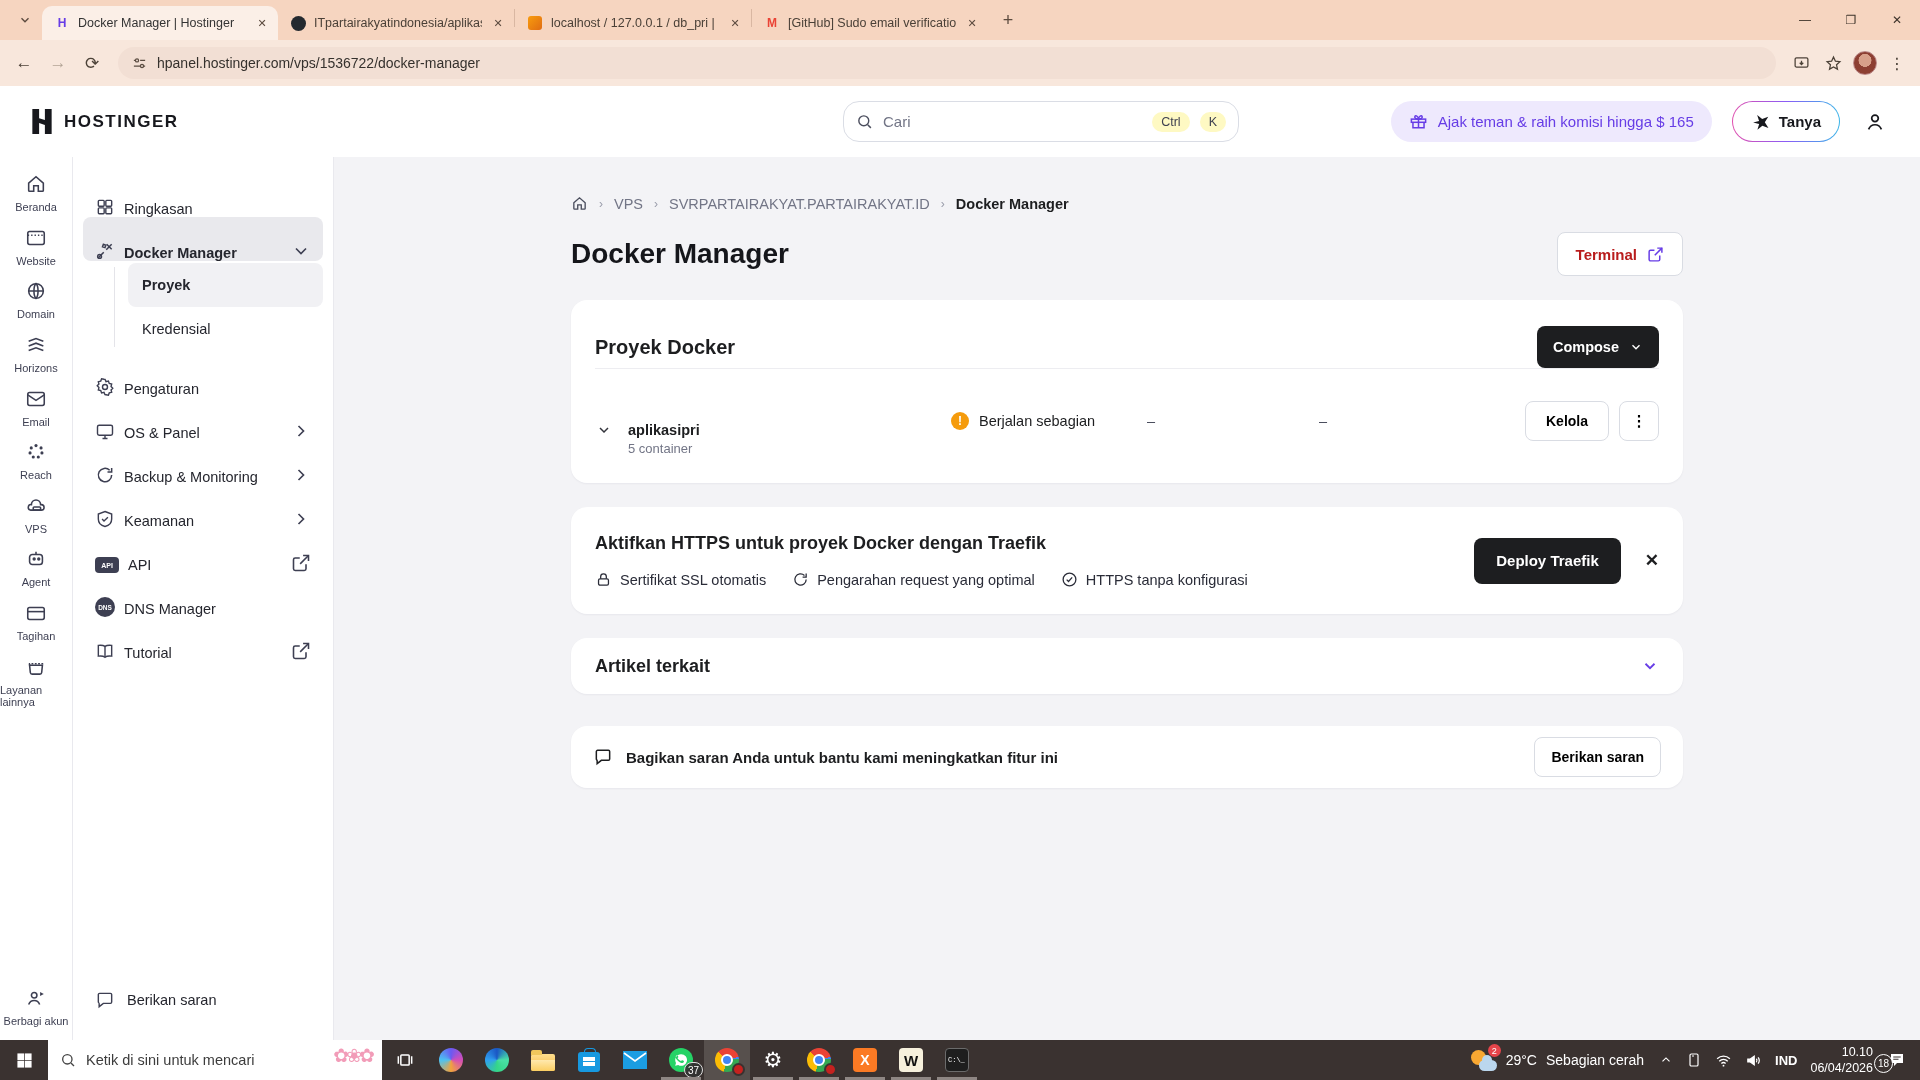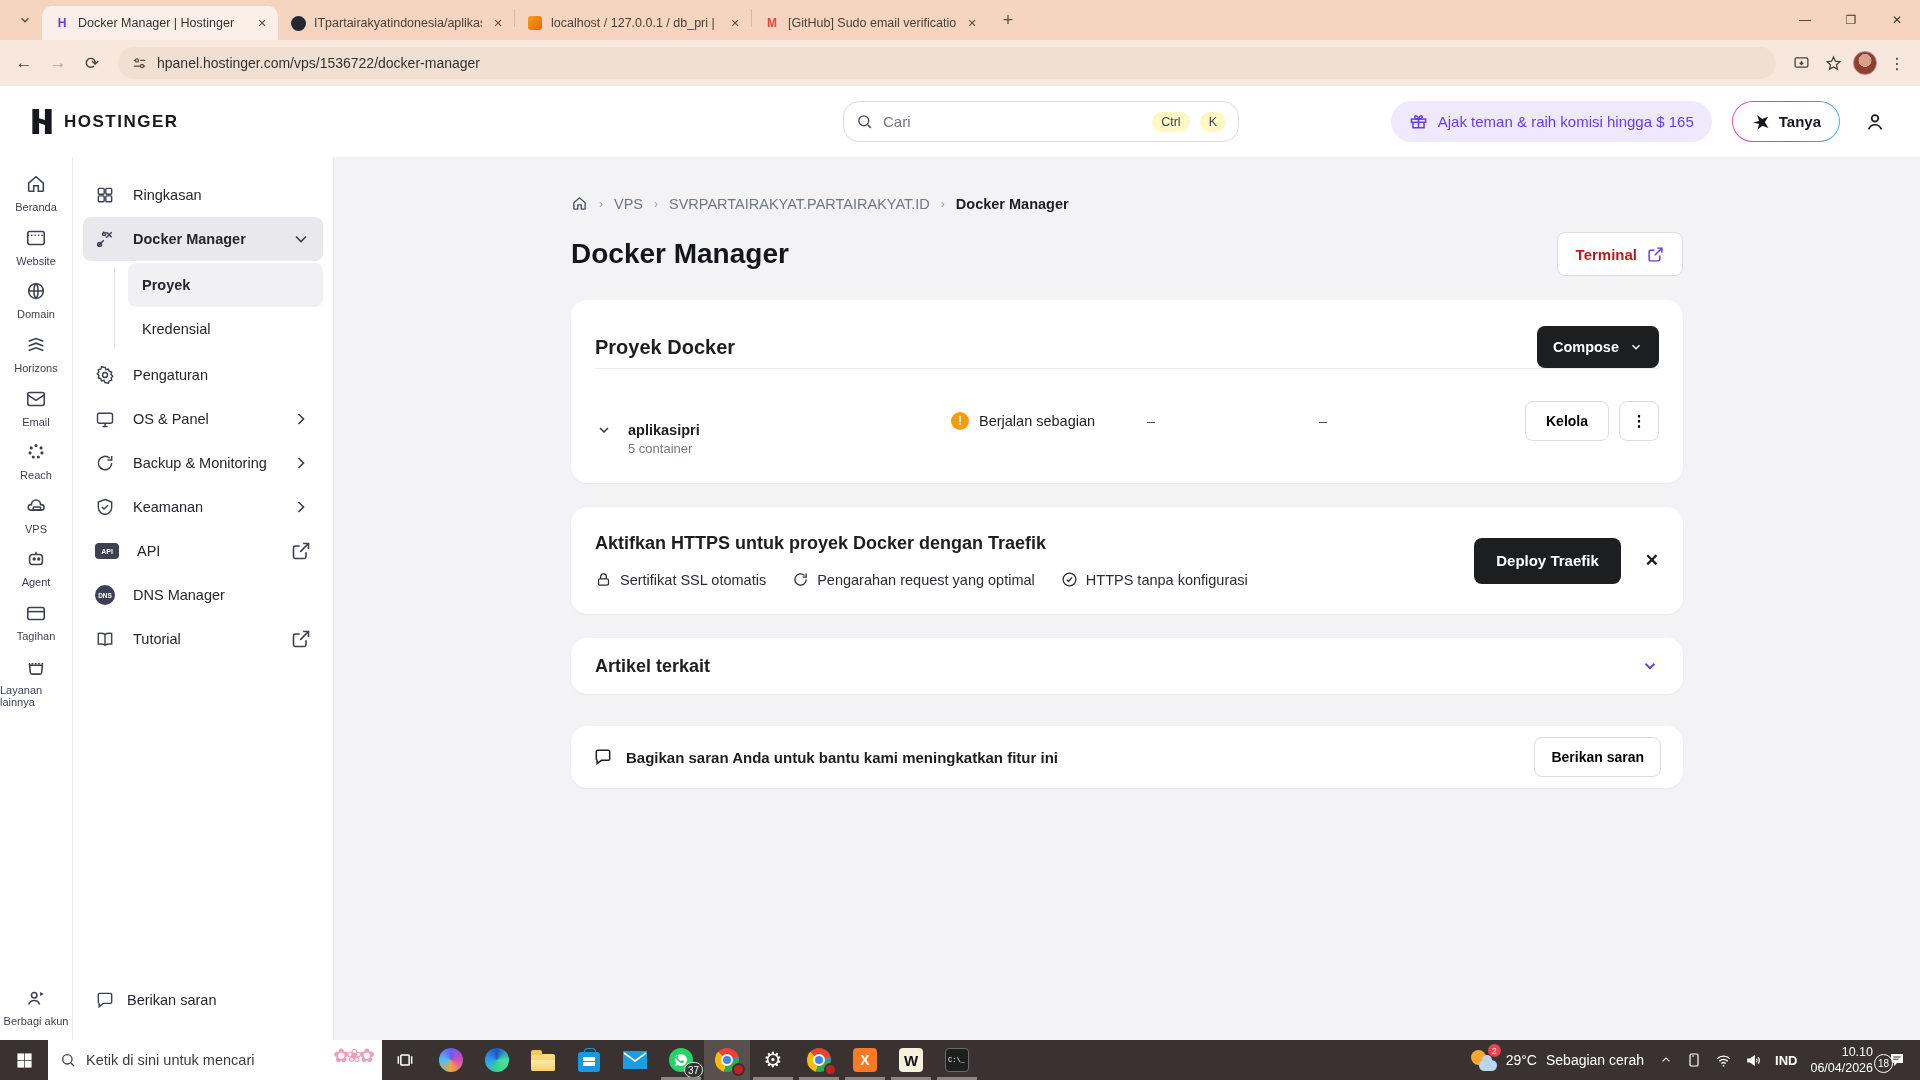--- a/index.html
+++ b/index.html
@@ -47,21 +47,21 @@
   .profilebtn { width:30px; height:30px; display:grid; place-items:center; color:#17181d; }
 
   
   .appbody { flex:1; display:flex; min-height:0; background:#F3F3F6; }
   .rail { width:73px; background:#fff; border-right:1px solid #E9E9EE; display:flex; flex-direction:column; align-items:center; padding:16px 0 12px; gap:13px; flex:none; }
   .rail-item { display:flex; flex-direction:column; align-items:center; gap:6px; color:#3d3f52; font-size:11px; line-height:1.15; text-align:left; width:100%; }
   .rail-item svg { width:22px; height:22px; }
   .rail-item.bottom { margin-top:auto; }
 
   .sidebar { width:261px; background:#fff; border-right:1px solid #E9E9EE; display:flex; flex-direction:column; padding:16px 10px 18px; font-size:14.5px; color:#25262e; flex:none; }
-  .sitem { height:44px; border-radius:8px; display:flex; align-items:center; gap:18px; padding:0 12px; }
+  .sitem { height:44px; border-radius:8px; display:flex; align-items:flex-end; gap:9px; padding:0 12px; }
   .sitem svg { width:20px; height:20px; color:#3d3f52; flex:none; }
   .sitem.active { background:#E9E9ED; font-weight:700; }
   .sitem .grow { flex:1; }
   .subwrap { position:relative; margin:2px 0 2px 31px; }
   .subwrap::before { content:""; position:absolute; left:0; top:4px; bottom:4px; width:1px; background:#E4E4E9; }
   .subitem { height:44px; margin-left:14px; border-radius:8px; display:flex; align-items:center; padding:0 14px; }
   .subitem.active { background:#F1F1F4; font-weight:700; }
   .badge-baru { margin-left:auto; color:#673DE6; border:1px solid #7C5CE8; border-radius:14px; font-size:13px; padding:2px 12px; }
   .chev-r { margin-left:auto; color:#3d3f52; }
   .ext { margin-left:auto; color:#3d3f52; }

